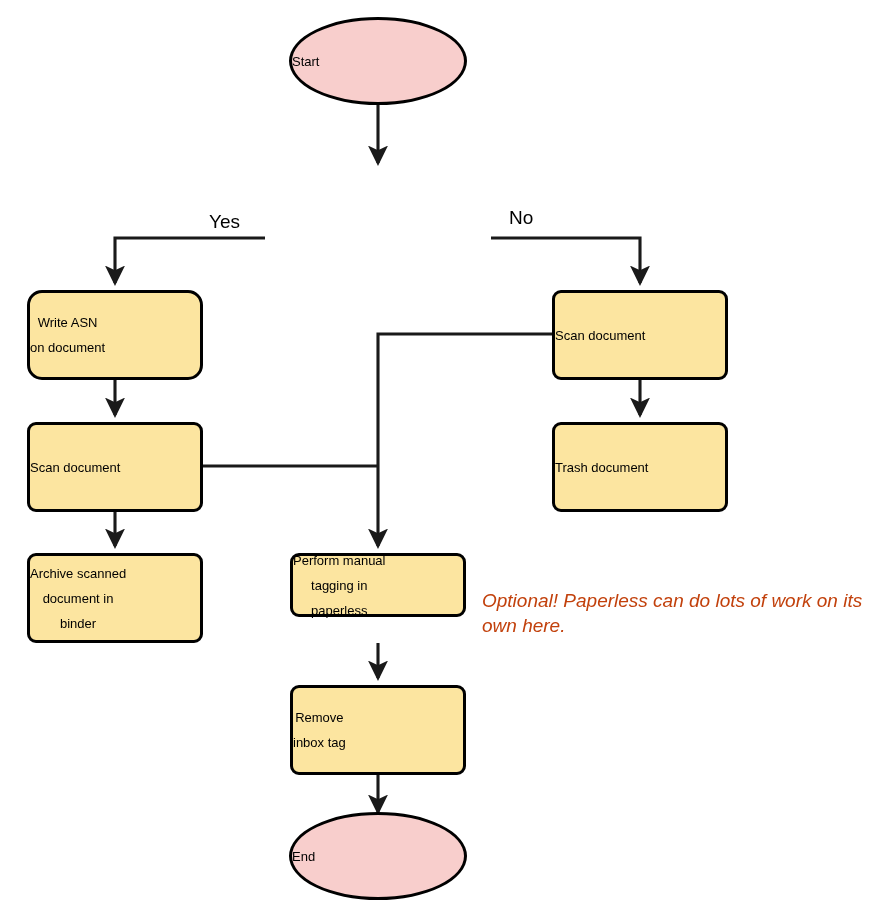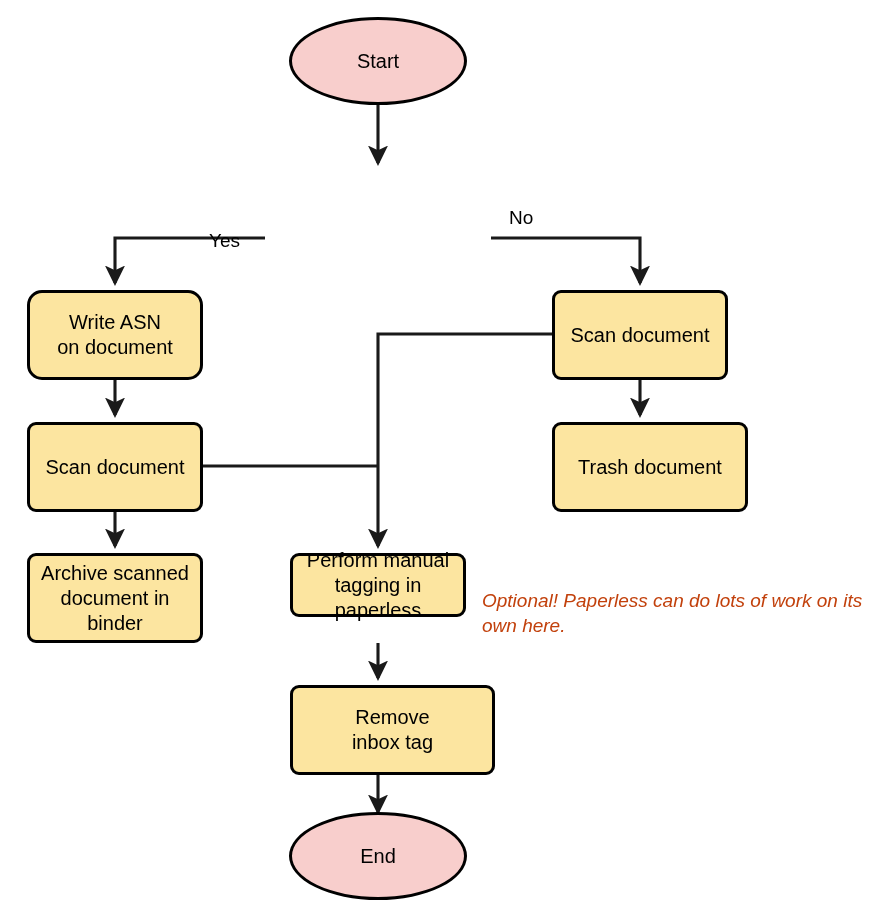--- a/index.html
+++ b/index.html
@@ -22,24 +22,24 @@
     left: 0;
     top: 0;
     width: 888px;
     height: 907px;
   }
   .node {
     position: absolute;
     box-sizing: border-box;
     display: flex;
     align-items: center;
-    justify-content: center;
+    justify-content: flex-start;
     text-align: center;
     color: #000000;
-    font-size: 20px;
+    font-size: 13px;
     line-height: 25px;
     z-index: 2;
     white-space: pre-line;
   }
   .node.process {
     border: 3px solid #000000;
     border-radius: 9px;
     background: #fce5a0;
   }
   .node.terminator {
@@ -110,21 +110,21 @@
 
       <path d="M 378 775 L 378 812" marker-end="url(#arrow)"></path>
     </g>
   </svg>
 
   <div class="node terminator" style="left:289px; top:17px; width:178px; height:88px;">
     <span>Start</span>
   </div>
 
 
-  <div class="edge-label" style="left:209px; top:211px;margin-top:19px;">Yes</div>
+  <div class="edge-label" style="left:209px; top:211px;">Yes</div>
   <div class="edge-label" style="left:509px; top:207px;">No</div>
 
   <div class="node process" style="left:27px; top:290px; width:176px; height:90px;border-radius:15px;">
     <span>Write ASN
 on document</span>
   </div>
 
   <div class="node process" style="left:27px; top:422px; width:176px; height:90px;">
     <span>Scan document</span>
   </div>
@@ -132,31 +132,31 @@
   <div class="node process" style="left:27px; top:553px; width:176px; height:90px;">
     <span>Archive scanned
 document in
 binder</span>
   </div>
 
   <div class="node process" style="left:552px; top:290px; width:176px; height:90px;">
     <span>Scan document</span>
   </div>
 
-  <div class="node process" style="left:552px; top:422px; width:196px; height:90px;">
+  <div class="node process" style="left:552px; top:422px; width:176px; height:90px;">
     <span>Trash document</span>
   </div>
 
   <div class="node process" style="left:290px; top:553px; width:176px; height:64px;">
     <span>Perform manual
 tagging in
 paperless</span>
   </div>
 
-  <div class="node process" style="left:290px; top:685px; width:205px; height:90px;">
+  <div class="node process" style="left:290px; top:685px; width:176px; height:90px;">
     <span>Remove
 inbox tag</span>
   </div>
 
   <div class="node terminator" style="left:289px; top:812px; width:178px; height:88px;">
     <span>End</span>
   </div>
 
   <div class="annotation" style="left:482px; top:588px; width:406px;">Optional! Paperless can do lots of work on its own here.</div>
 

